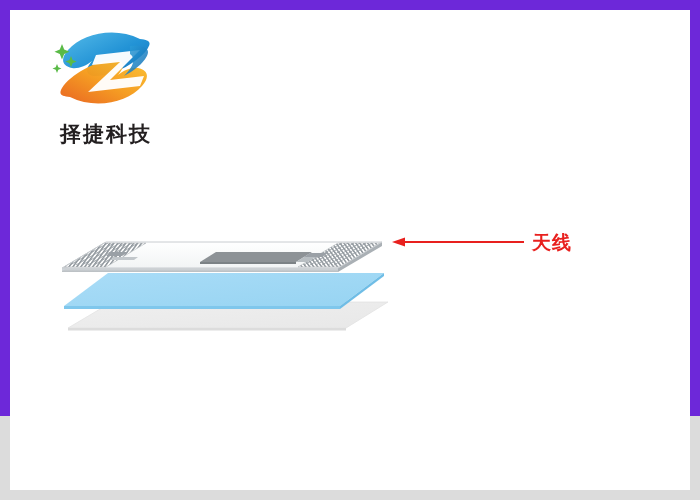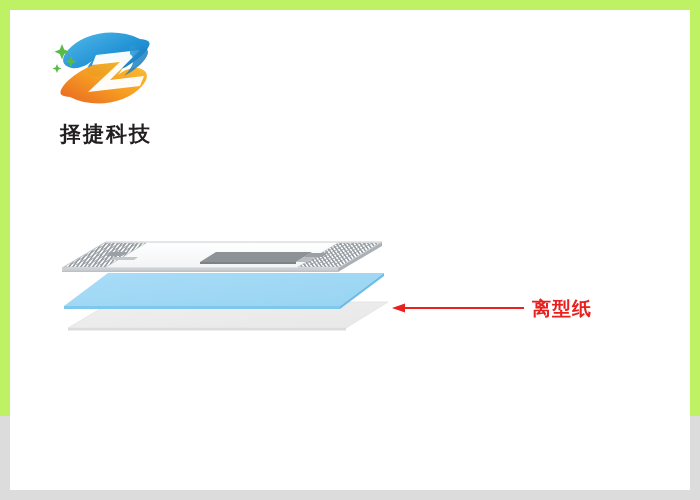--- a/index.html
+++ b/index.html
@@ -11,21 +11,21 @@
     width: 700px;
     height: 500px;
     overflow: hidden;
     font-family: "DejaVu Sans", "Liberation Sans", sans-serif;
   }
   #canvas {
     position: absolute;
     left: 0; top: 0;
     width: 700px;
     height: 416px;
-    background: #bef264;
+    background: #6d28d9;
   }
   #page {
     position: absolute;
     left: 10px;
     top: 10px;
     width: 680px;
     height: 480px;
     background: #ffffff;
   }
 
@@ -247,26 +247,26 @@
           <path d="M246 52 L258 52 L266 47 L254 47 Z" fill="#b8bec2"></path>
           <path d="M254 47 L272 47 L278 43 L260 43 Z" fill="#9aa0a6"></path>
 
           <path d="M12 58 L56 32 L332 32 L288 58 Z" fill="none" stroke="#c8ccd0" stroke-width="1"></path>
         </g>
       </svg>
     </div>
 
     <div id="callouts">
 
-
-
-      <div class="callout" id="callout-2">
+      <div class="callout" id="callout-0">
         <svg class="callout-arrow" width="134" height="14" viewBox="0 0 134 14">
           <line x1="13" y1="7" x2="134" y2="7" stroke="#e8201e" stroke-width="1.8"></line>
           <polygon points="2,7 15,2.6 15,11.4" fill="#e8201e"></polygon>
         </svg>
-        <span class="callout-label">离型纸</span>
+        <span class="callout-label">天线</span>
       </div>
+
+
 
     </div>
 
   </div>
 </div>
 
 </body></html>

